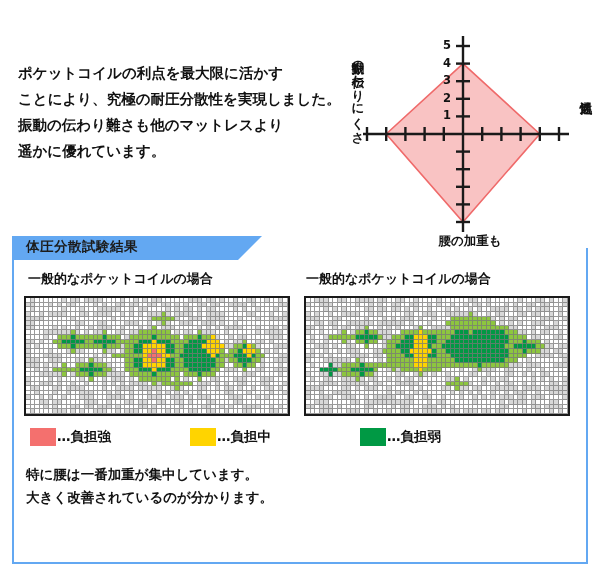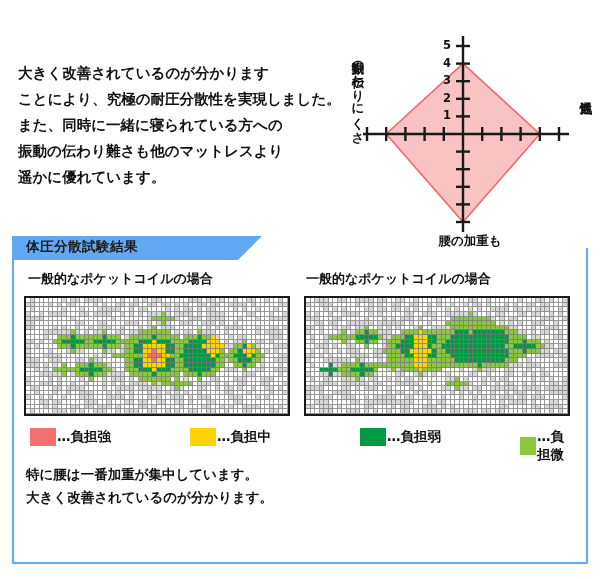--- a/index.html
+++ b/index.html
@@ -58,23 +58,22 @@
 
   
   #bottom-text{position:absolute;left:26px;top:463px;width:552px;
       font-size:13.5px;line-height:23px;font-weight:700;color:#111;}
   #bottom-text div{white-space:nowrap;}
 </style>
 </head>
 <body>
 
 <div id="intro-text">
-  <div>大きく改善されているのが分かります</div>
+  <div>ポケットコイルの利点を最大限に活かす</div>
   <div>ことにより、究極の耐圧分散性を実現しました。</div>
-  <div>また、同時に一緒に寝られている方への</div>
   <div>振動の伝わり難さも他のマットレスより</div>
   <div>遥かに優れています。</div>
 </div>
 
 <div id="radar">
   <div id="radar-label-bottom">腰の加重も</div>
   <div id="radar-label-left">振動の伝わりにくさ</div>
   <div id="radar-label-right">通気性</div>
   <div id="radar-plot">
     <svg id="radar-svg" width="214" height="200" viewBox="0 0 214 200">
@@ -3031,22 +3030,18 @@
       <span class="legend-text">…負担中</span>
     </div>
     <div class="legend-item" style="left: 0px; top: 0px;">
       <span class="swatch" style="background: rgb(244, 112, 110);"></span>
       <span class="legend-text">…負担強</span>
     </div>
     <div class="legend-item" style="left: 330px; top: 0px;">
       <span class="swatch" style="background: rgb(0, 153, 68);"></span>
       <span class="legend-text">…負担弱</span>
     </div>
-    <div class="legend-item" style="left: 490px; top: 0px;">
-      <span class="swatch" style="background: rgb(141, 198, 63);"></span>
-      <span class="legend-text">…負担微</span>
-    </div>
   </div>
 
 <div id="bottom-text">
   <div>特に腰は一番加重が集中しています。</div>
   <div>大きく改善されているのが分かります。</div>
 </div>
 
 </body></html>

